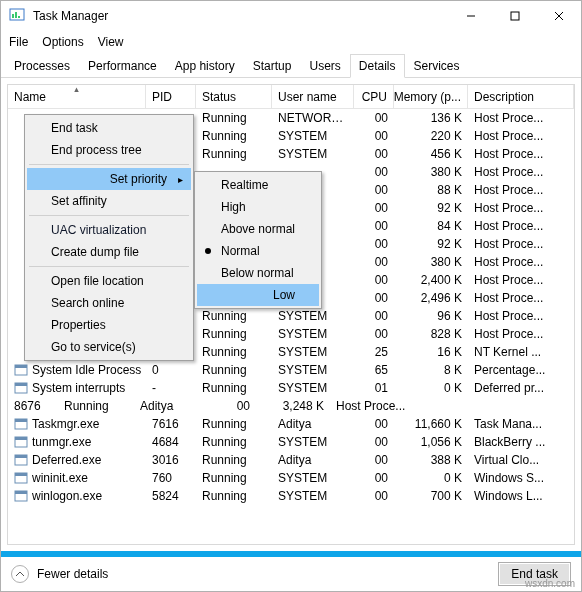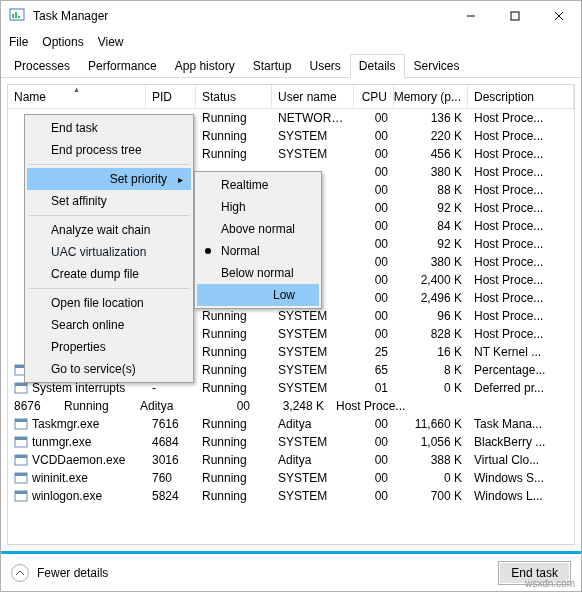--- a/index.html
+++ b/index.html
@@ -28,21 +28,21 @@
   .cell.num { text-align: right; }
   .row .proc-icon { width: 14px; height: 14px; margin-right: 4px; flex-shrink: 0; }
   .namecell { display: flex; align-items: center; }
   .c-name { width: 138px; }
   .c-pid  { width: 50px; }
   .c-stat { width: 76px; }
   .c-user { width: 82px; }
   .c-cpu  { width: 40px; }
   .c-mem  { width: 74px; }
   .c-desc { flex: 1; }
-  .footer { height: 40px; border-top: 3px solid #0ea5e9; display: flex; align-items: center; padding: 0 10px; }
+  .footer { height: 40px; border-top: 6px solid #0ea5e9; display: flex; align-items: center; padding: 0 10px; }
   .expand-icon { width: 18px; height: 18px; border: 1px solid #b0b0b0; border-radius: 50%; display: flex; align-items: center; justify-content: center; margin-right: 8px; font-size: 10px; cursor: default; }
   .end-task-btn { margin-left: auto; border: 1px solid #adadad; background: #e1e1e1; padding: 4px 12px; font-size: 12px; box-shadow: inset 0 0 0 1px #fff; cursor: default; }
   
   .ctx { position: absolute; background: #f0f0f0; border: 1px solid #a0a0a0; box-shadow: 2px 2px 3px rgba(0,0,0,.25); font-size: 12px; padding: 2px; }
   .ctx .item { padding: 4px 24px 4px 24px; white-space: nowrap; position: relative; cursor: default; }
   .ctx .sep { height: 1px; background: #d0d0d0; margin: 3px 2px; }
   .ctx .item.hl { background: #91c9f7; text-align: right; }
   .ctx .item.dis { color: #0f172a; }
   .ctx .arrow { position: absolute; right: 8px; top: 50%; transform: translateY(-50%); font-size: 10px; }
   .ctx .radio { position: absolute; left: 8px; top: 50%; transform: translateY(-50%); width: 6px; height: 6px; border-radius: 50%; background: #000; }
@@ -307,21 +307,21 @@
             <div class="cell c-cpu num">00</div>
             <div class="cell c-mem num">1,056 K</div>
             <div class="cell c-desc">BlackBerry ...</div>
           </div>
           <div class="row">
             <div class="cell c-name namecell">
               <svg viewBox="0 0 14 14" class="proc-icon">
                 <rect x="1" y="2" width="12" height="10" fill="#fff" stroke="#6a8fb5"></rect>
                 <rect x="1" y="2" width="12" height="3" fill="#6a8fb5"></rect>
               </svg>
-              <span>VCDDaemon.exe</span>
+              <span>Deferred.exe</span>
             </div>
             <div class="cell c-pid">3016</div>
             <div class="cell c-stat">Running</div>
             <div class="cell c-user">Aditya</div>
             <div class="cell c-cpu num">00</div>
             <div class="cell c-mem num">388 K</div>
             <div class="cell c-desc">Virtual Clo...</div>
           </div>
           <div class="row">
             <div class="cell c-name namecell">
@@ -367,21 +367,20 @@
     <button class="end-task-btn">End task</button>
   </div>
 
   <div class="ctx" id="ctx-main" style="left:23px; top:113px; width:170px;">
       <div class="item">End task</div>
       <div class="item">End process tree</div>
       <div class="sep"></div>
       <div class="item hl">Set priority<span class="arrow">▸</span></div>
       <div class="item">Set affinity</div>
       <div class="sep"></div>
-      <div class="item">Analyze wait chain</div>
       <div class="item dis">UAC virtualization</div>
       <div class="item">Create dump file</div>
       <div class="sep"></div>
       <div class="item">Open file location</div>
       <div class="item">Search online</div>
       <div class="item">Properties</div>
       <div class="item">Go to service(s)</div>
     </div>
 
   <div class="ctx" id="ctx-sub" style="left:193px; top:170px; width:128px;">

